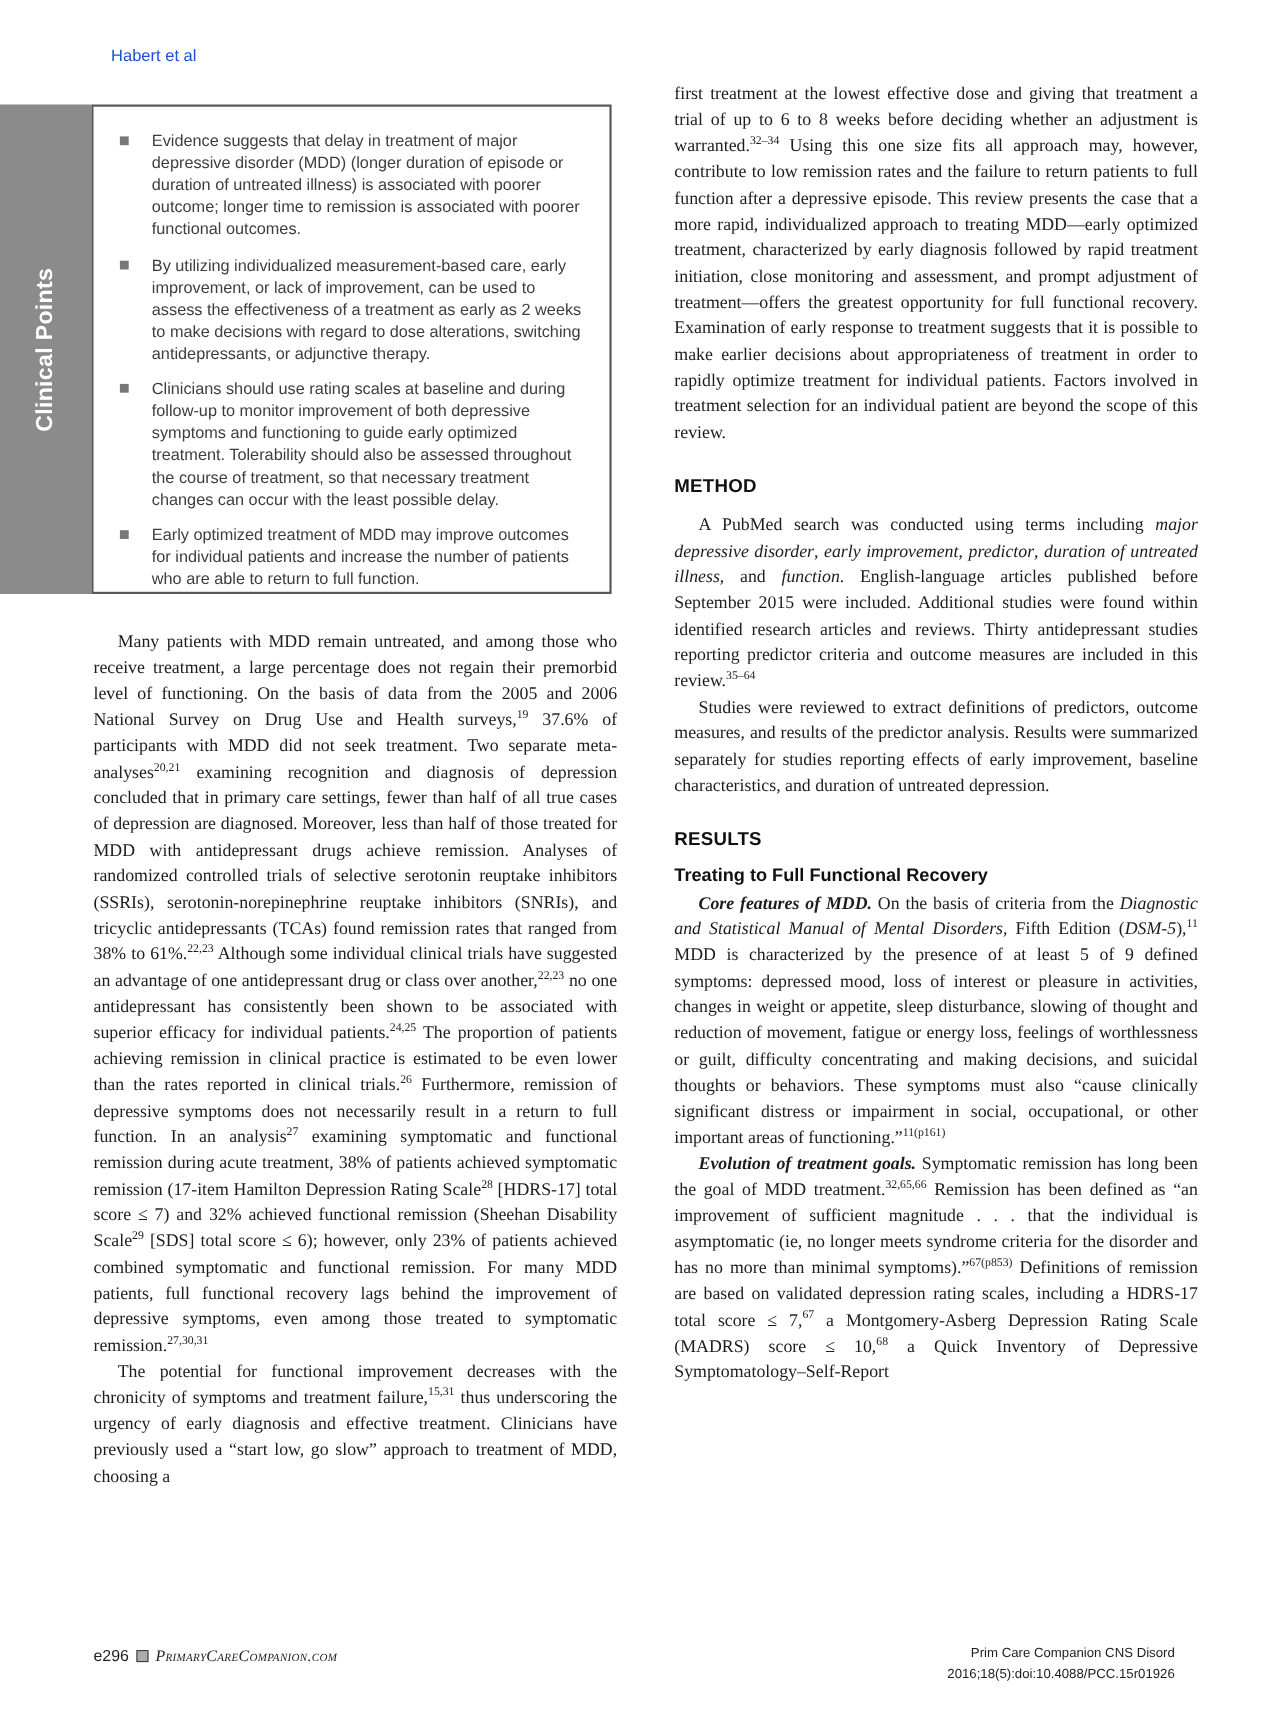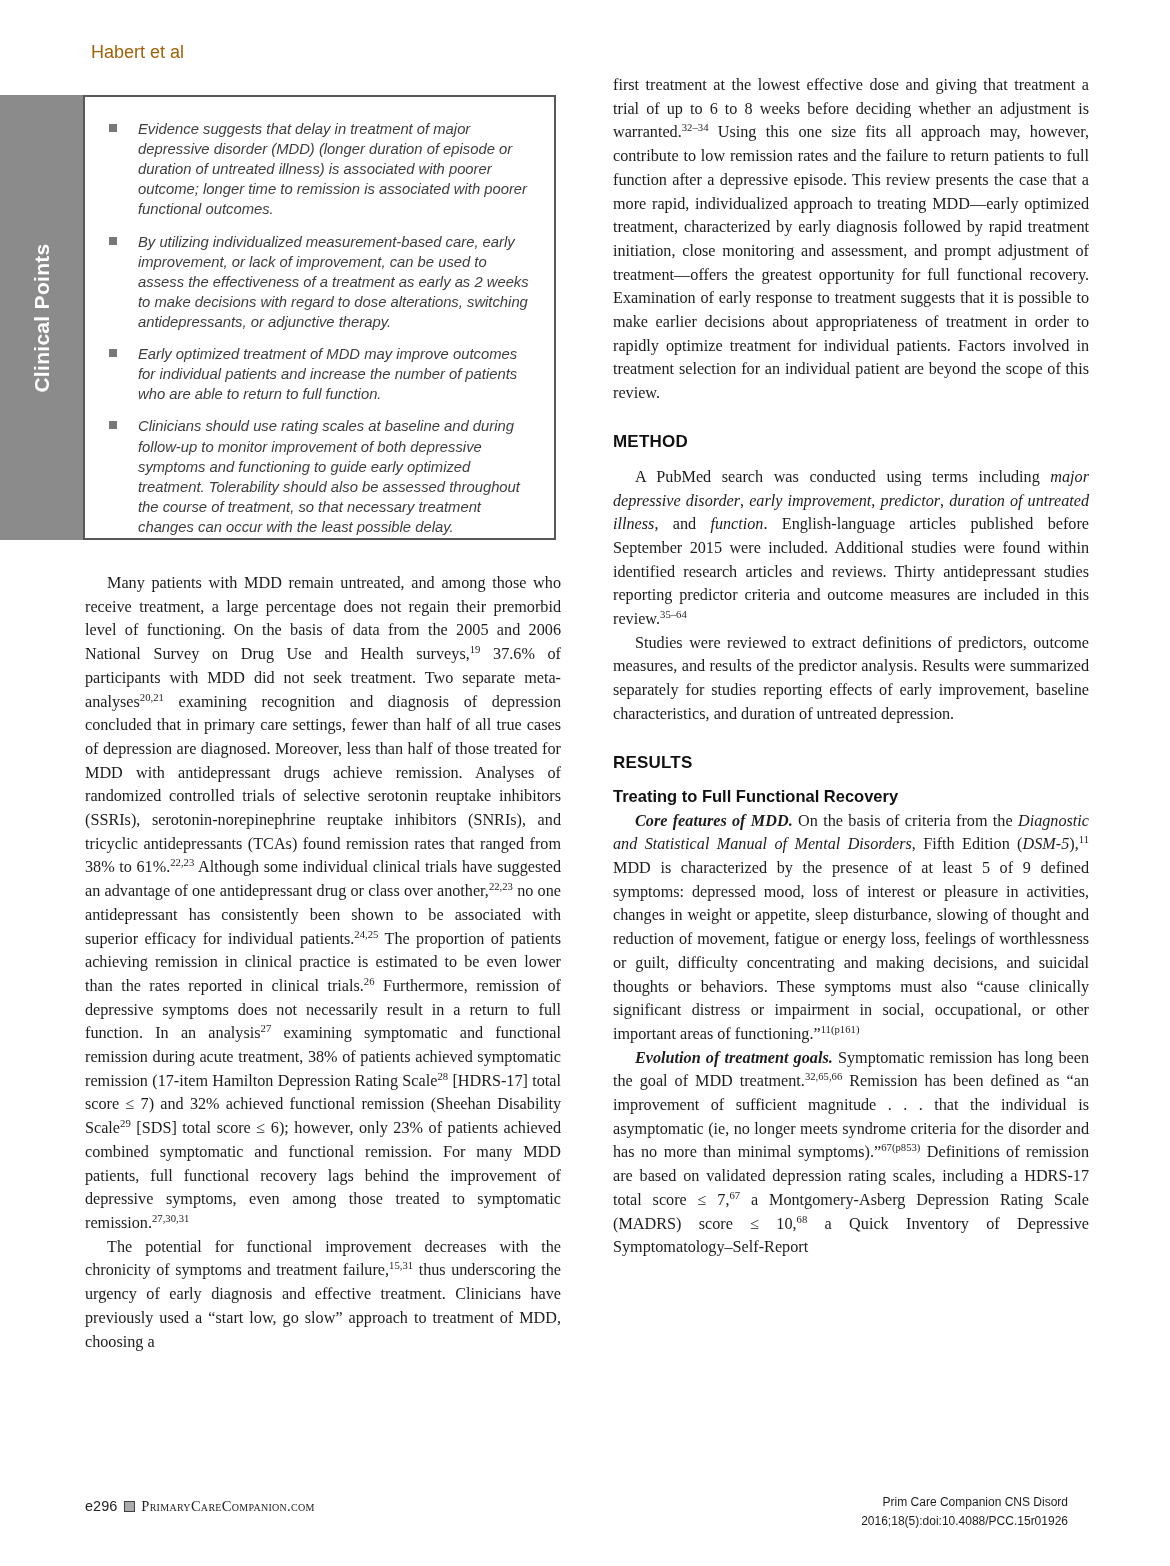--- a/index.html
+++ b/index.html
@@ -8,25 +8,25 @@
     width: 1170px;
     height: 1566px;
     background: #ffffff;
     font-family: "Liberation Serif", serif;
     color: #1c1c1c;
     overflow: hidden;
   }
 
   .running-head {
     position: absolute;
-    left: 91px;
+    left: 101px;
     top: 42px;
     font-family: "Liberation Sans", sans-serif;
-    font-size: 18px;
-    color: #a16207;
+    font-size: 15px;
+    color: #1d4ed8;
   }
 
   
   .clinical-section {
     position: absolute;
     left: 0;
     top: 95px;
     width: 556px;
     height: 445px;
     display: flex;
@@ -47,21 +47,20 @@
     font-size: 21px;
     letter-spacing: 0.3px;
     color: #ffffff;
   }
   .cp-box {
     flex: 1;
     background: #ffffff;
     border: 2px solid #57585a;
     box-sizing: border-box;
     padding: 22px 18px 32px 22px;
-    font-style: italic;
   }
   .cp-item {
     position: relative;
     padding-left: 31px;
     font-family: "Liberation Sans", sans-serif;
     font-size: 14.8px;
     line-height: 1.36;
     color: #3d3d3d;
     margin-bottom: 12px;
   }
@@ -121,20 +120,21 @@
     color: #222222;
     white-space: nowrap;
   }
   .footer-page-num {
     font-family: "Liberation Sans", sans-serif;
     font-size: 14.5px;
   }
   .footer-site {
     font-variant: small-caps;
     letter-spacing: 0.3px;
+    font-style: italic;
   }
   .footer-icon {
     display: inline-block;
     width: 9px;
     height: 9px;
     background: #a9abad;
     border: 1.5px solid #3f3f41;
     margin: 0 6px 0 7px;
     vertical-align: -1px;
   }
@@ -164,25 +164,25 @@
       <div class="cp-item">
         <span class="cp-bullet"></span>
         <span>Evidence suggests that delay in treatment of major depressive disorder (MDD) (longer duration of episode or duration of untreated illness) is associated with poorer outcome; longer time to remission is associated with poorer functional outcomes.</span>
       </div>
       <div class="cp-item">
         <span class="cp-bullet"></span>
         <span>By utilizing individualized measurement-based care, early improvement, or lack of improvement, can be used to assess the effectiveness of a treatment as early as 2 weeks to make decisions with regard to dose alterations, switching antidepressants, or adjunctive therapy.</span>
       </div>
       <div class="cp-item">
         <span class="cp-bullet"></span>
+        <span>Clinicians should use rating scales at baseline and during follow-up to monitor improvement of both depressive symptoms and functioning to guide early optimized treatment. Tolerability should also be assessed throughout the course of treatment, so that necessary treatment changes can occur with the least possible delay.</span>
+      </div>
+      <div class="cp-item">
+        <span class="cp-bullet"></span>
         <span>Early optimized treatment of MDD may improve outcomes for individual patients and increase the number of patients who are able to return to full function.</span>
-      </div>
-      <div class="cp-item">
-        <span class="cp-bullet"></span>
-        <span>Clinicians should use rating scales at baseline and during follow-up to monitor improvement of both depressive symptoms and functioning to guide early optimized treatment. Tolerability should also be assessed throughout the course of treatment, so that necessary treatment changes can occur with the least possible delay.</span>
       </div>
     </div>
   </div>
 
   <div class="col col-left">
       <p class="body-para indent">Many patients with MDD remain untreated, and among those who receive treatment, a large percentage does not regain their premorbid level of functioning. On the basis of data from the 2005 and 2006 National Survey on Drug Use and Health surveys,<sup>19</sup> 37.6% of participants with MDD did not seek treatment. Two separate meta-analyses<sup>20,21</sup> examining recognition and diagnosis of depression concluded that in primary care settings, fewer than half of all true cases of depression are diagnosed. Moreover, less than half of those treated for MDD with antidepressant drugs achieve remission. Analyses of randomized controlled trials of selective serotonin reuptake inhibitors (SSRIs), serotonin-norepinephrine reuptake inhibitors (SNRIs), and tricyclic antidepressants (TCAs) found remission rates that ranged from 38% to 61%.<sup>22,23</sup> Although some individual clinical trials have suggested an advantage of one antidepressant drug or class over another,<sup>22,23</sup> no one antidepressant has consistently been shown to be associated with superior efficacy for individual patients.<sup>24,25</sup> The proportion of patients achieving remission in clinical practice is estimated to be even lower than the rates reported in clinical trials.<sup>26</sup> Furthermore, remission of depressive symptoms does not necessarily result in a return to full function. In an analysis<sup>27</sup> examining symptomatic and functional remission during acute treatment, 38% of patients achieved symptomatic remission (17-item Hamilton Depression Rating Scale<sup>28</sup> [HDRS-17] total score ≤ 7) and 32% achieved functional remission (Sheehan Disability Scale<sup>29</sup> [SDS] total score ≤ 6); however, only 23% of patients achieved combined symptomatic and functional remission. For many MDD patients, full functional recovery lags behind the improvement of depressive symptoms, even among those treated to symptomatic remission.<sup>27,30,31</sup></p>
       <p class="body-para indent">The potential for functional improvement decreases with the chronicity of symptoms and treatment failure,<sup>15,31</sup> thus underscoring the urgency of early diagnosis and effective treatment. Clinicians have previously used a “start low, go slow” approach to treatment of MDD, choosing a</p>
     </div>
 
   <div class="col col-right">

